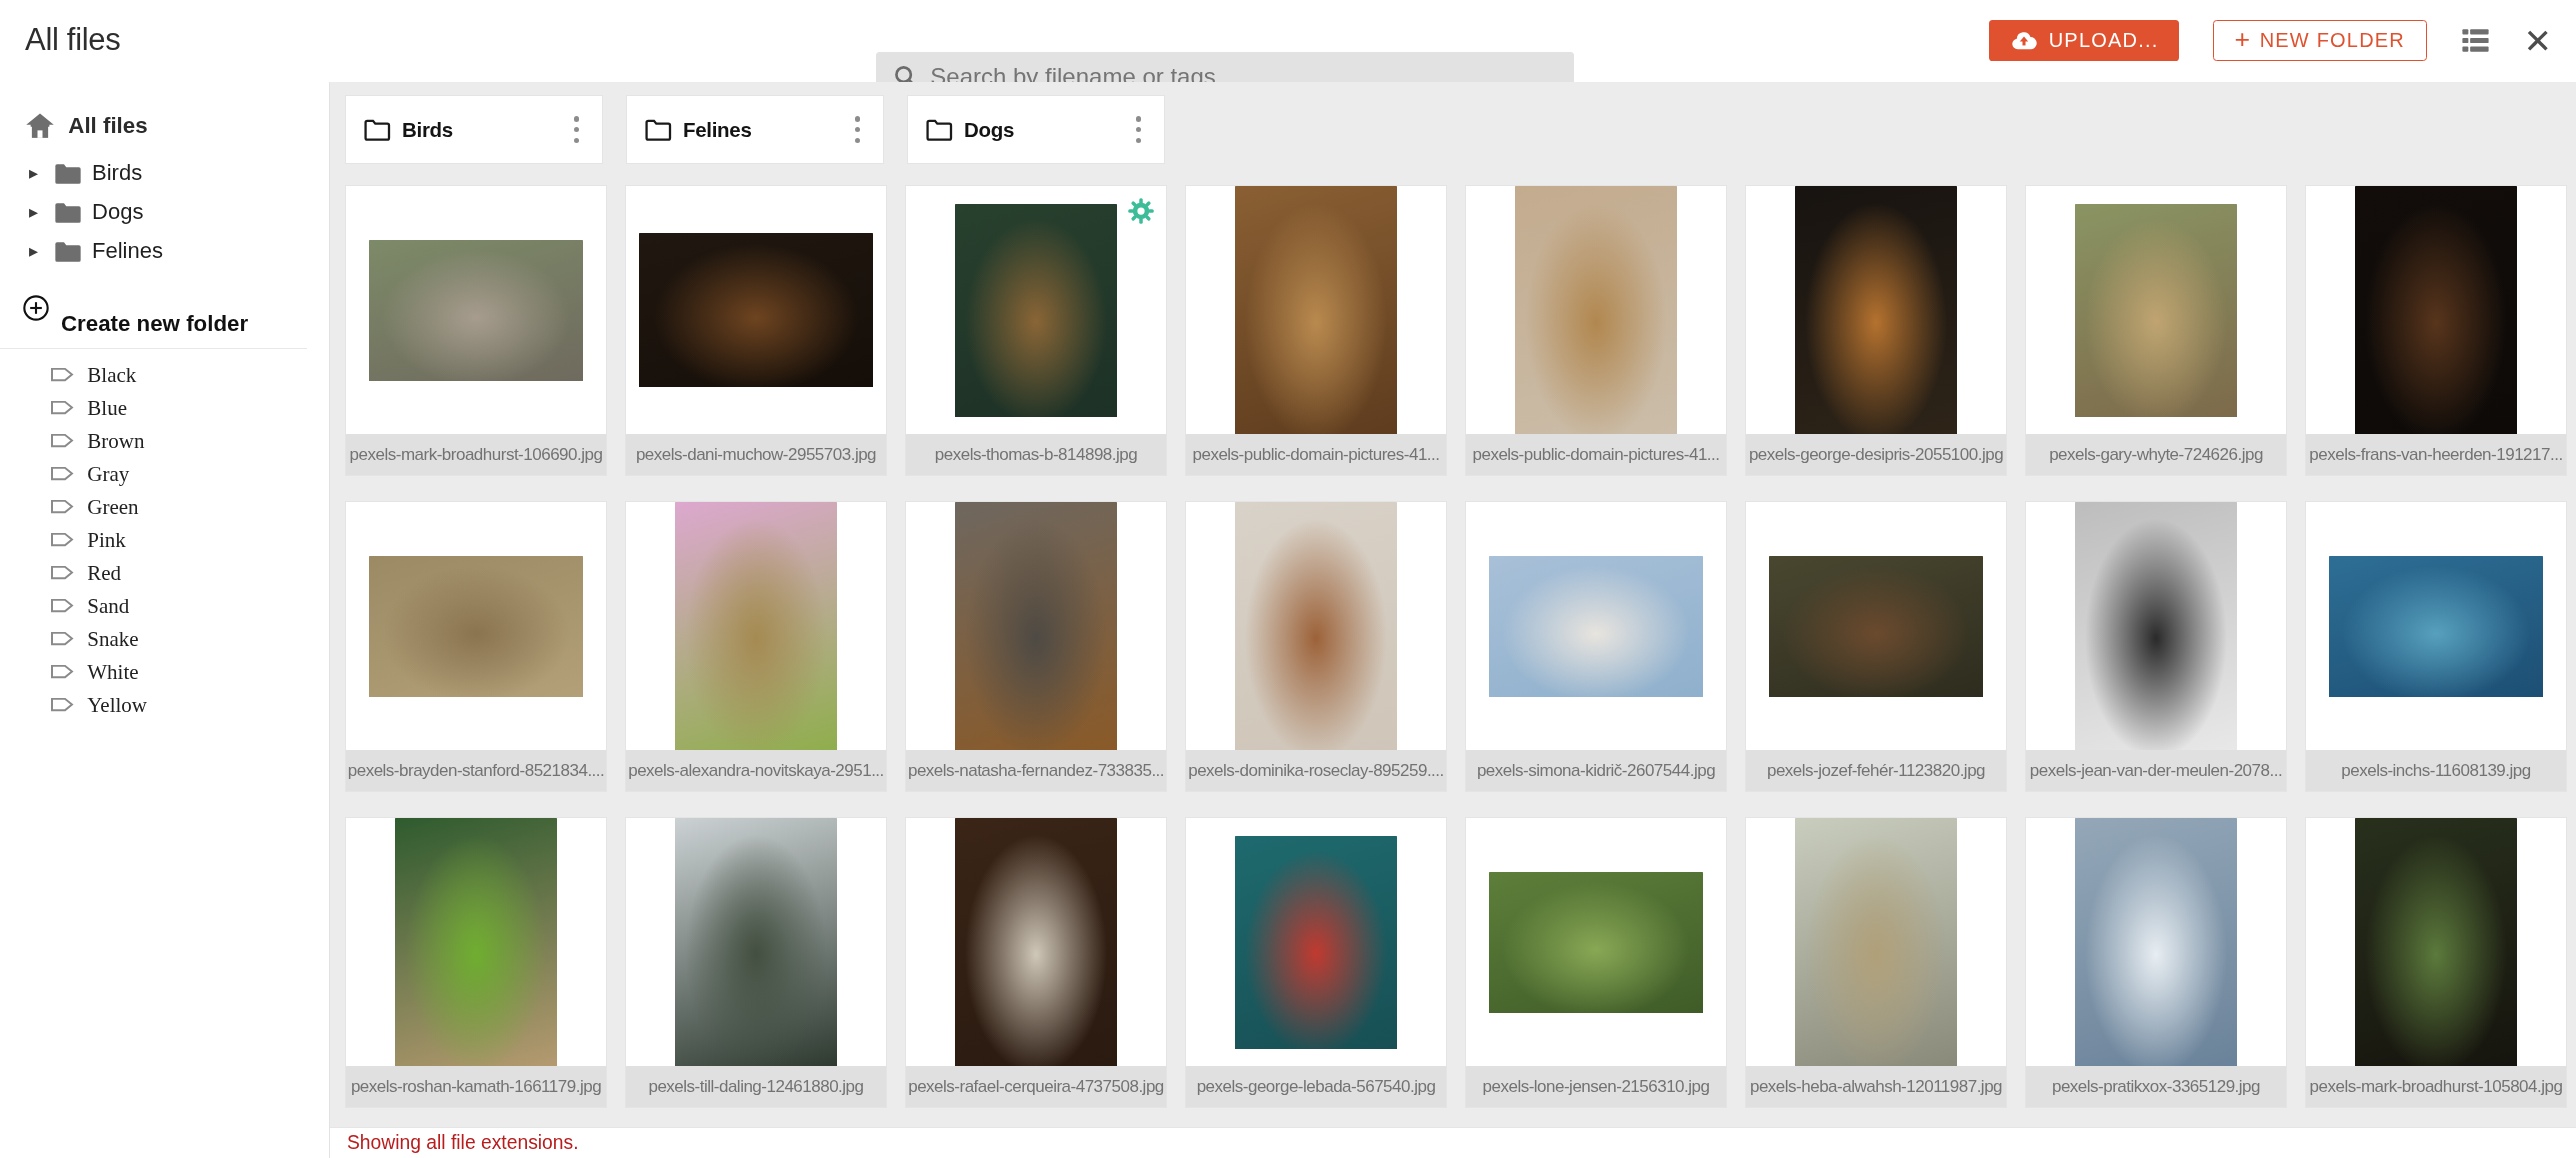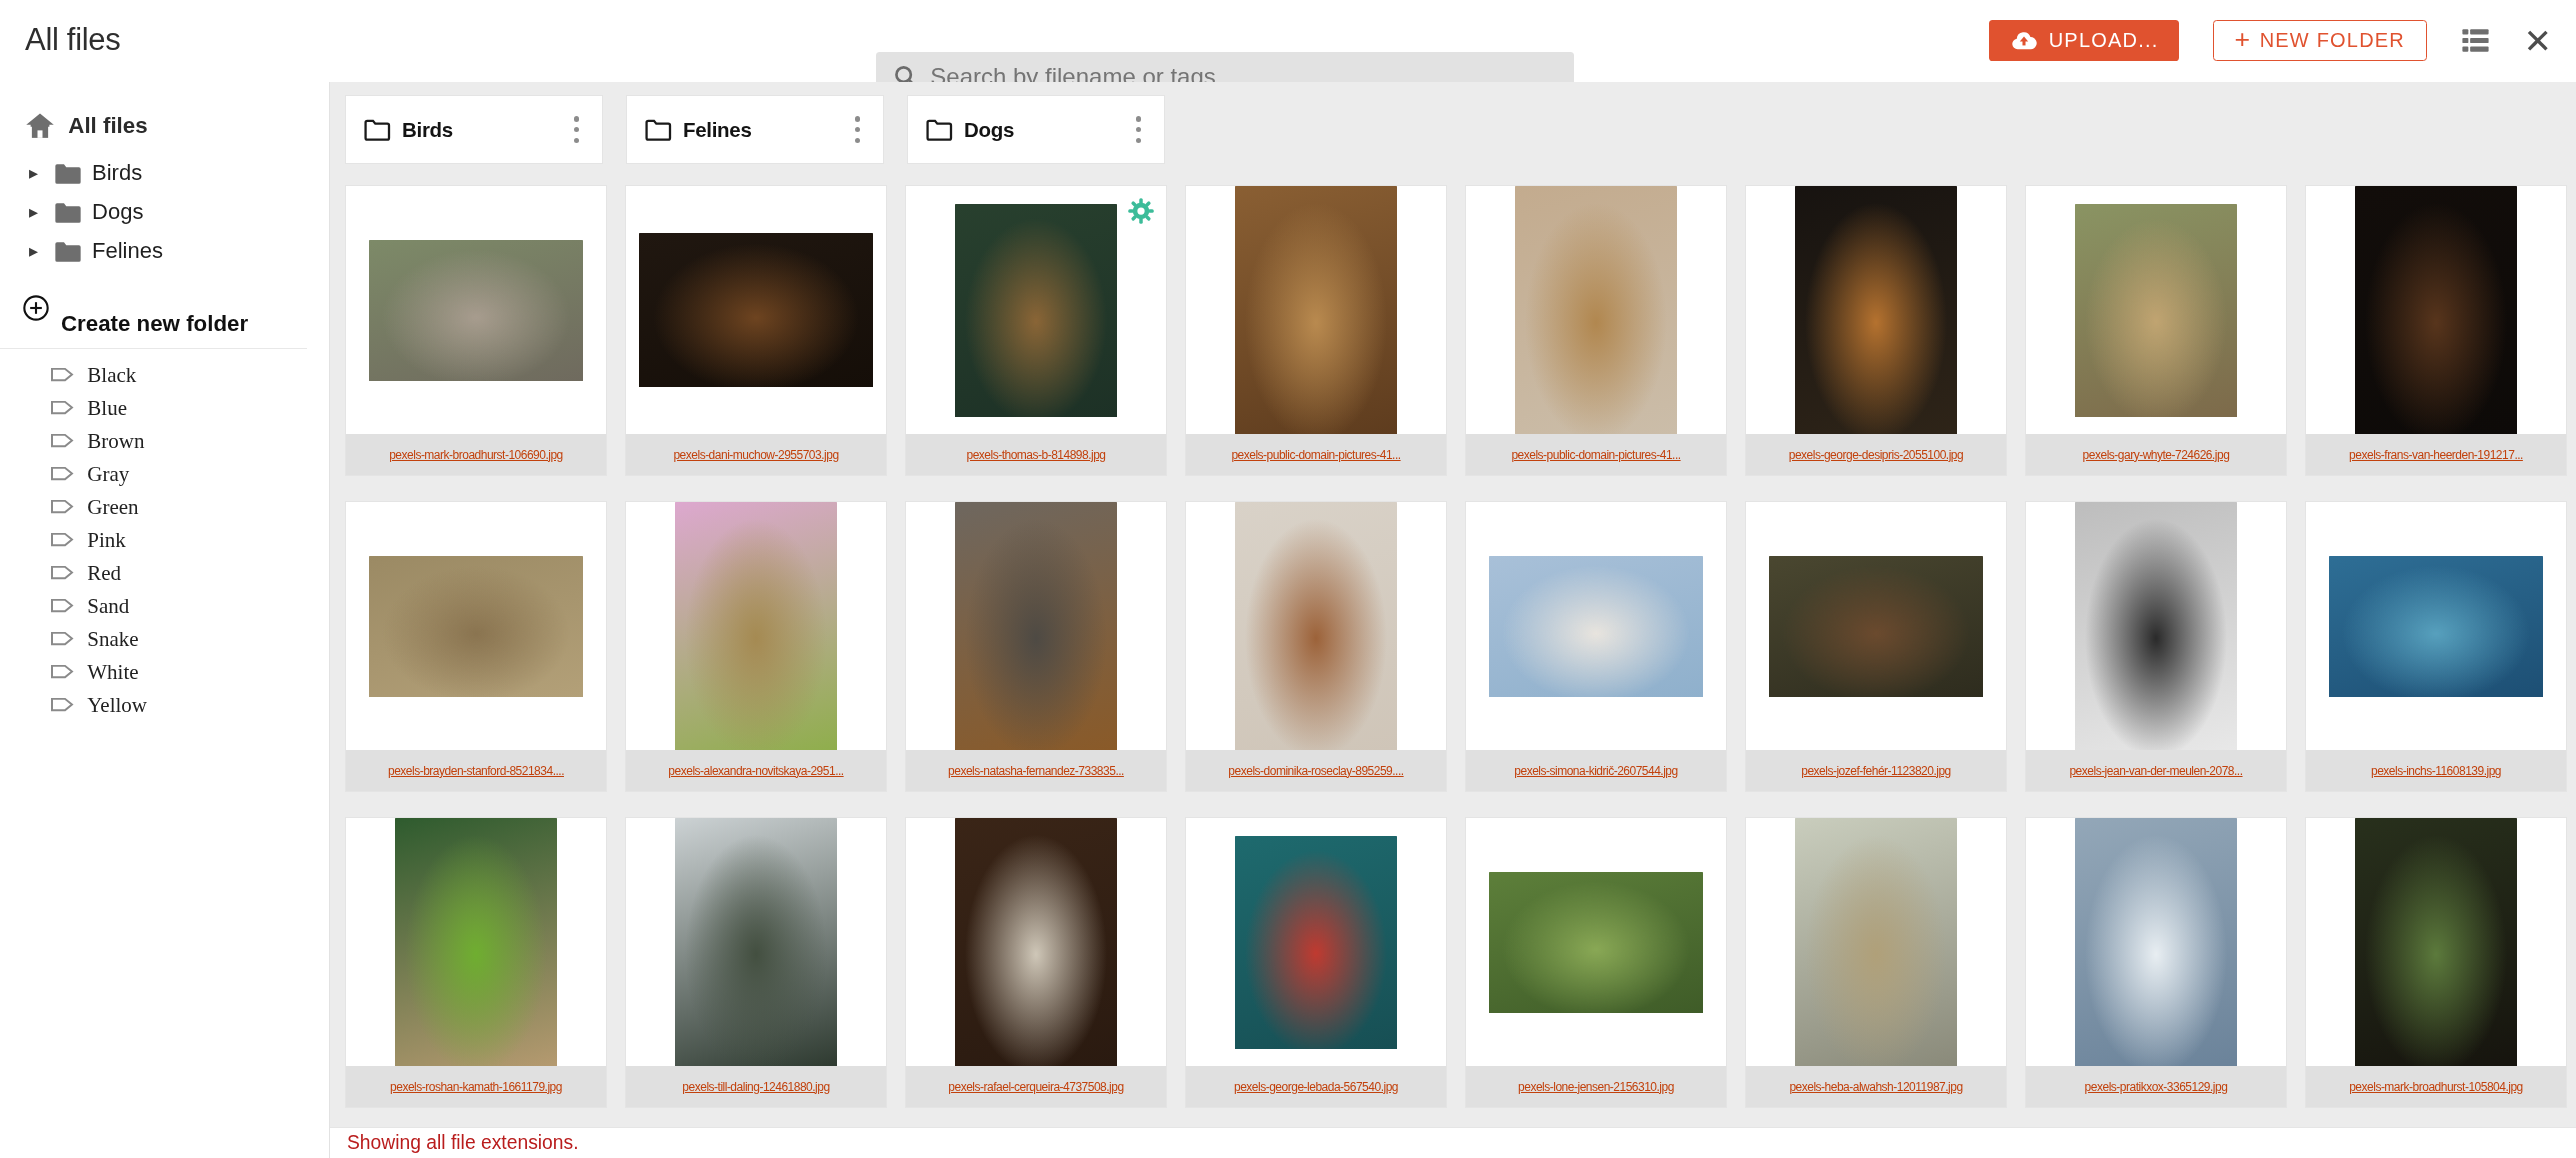--- a/index.html
+++ b/index.html
@@ -45,21 +45,21 @@
 
   #file-grid { display:grid; grid-template-columns:repeat(8,262px); gap:25px 18px; }
   .file-card { width:262px; height:291px; background:#fff; border:1.2px solid #e4e4e4; display:flex; flex-direction:column; position:relative; cursor:pointer; }
   .thumb-area { flex:1; display:flex; align-items:center; justify-content:center; overflow:hidden; }
   .thumb { border-radius:0.6px; }
   .thumb.l { width:82%; height:57%; }
   .thumb.l.wide { width:90%; height:62%; }
   .thumb.p { width:62%; height:100%; }
   .thumb.p.pad { height:86%; }
   .file-footer { height:41px; background:#e0e0e0; display:flex; align-items:center; justify-content:center; padding:0 6px; overflow:hidden; }
-  .file-footer span { font-size:12px; letter-spacing:-0.5px; color:#c2410c; white-space:nowrap;text-decoration:underline; }
+  .file-footer span { font-size:17px; letter-spacing:-0.5px; color:#737373; white-space:nowrap; }
   .gear { position:absolute; top:9.7px; right:9.7px; width:30px; height:30px; }
 
   
   #statusbar { position:absolute; left:330px; right:0; bottom:0; height:31px; background:#fff; border-top:1.2px solid #e5e5e5; display:flex; align-items:center; padding-left:17px; }
   #statusbar span { font-size:19.3px; color:#b91c1c; }
 </style>
 </head>
 <body>
 
 <div id="header">

